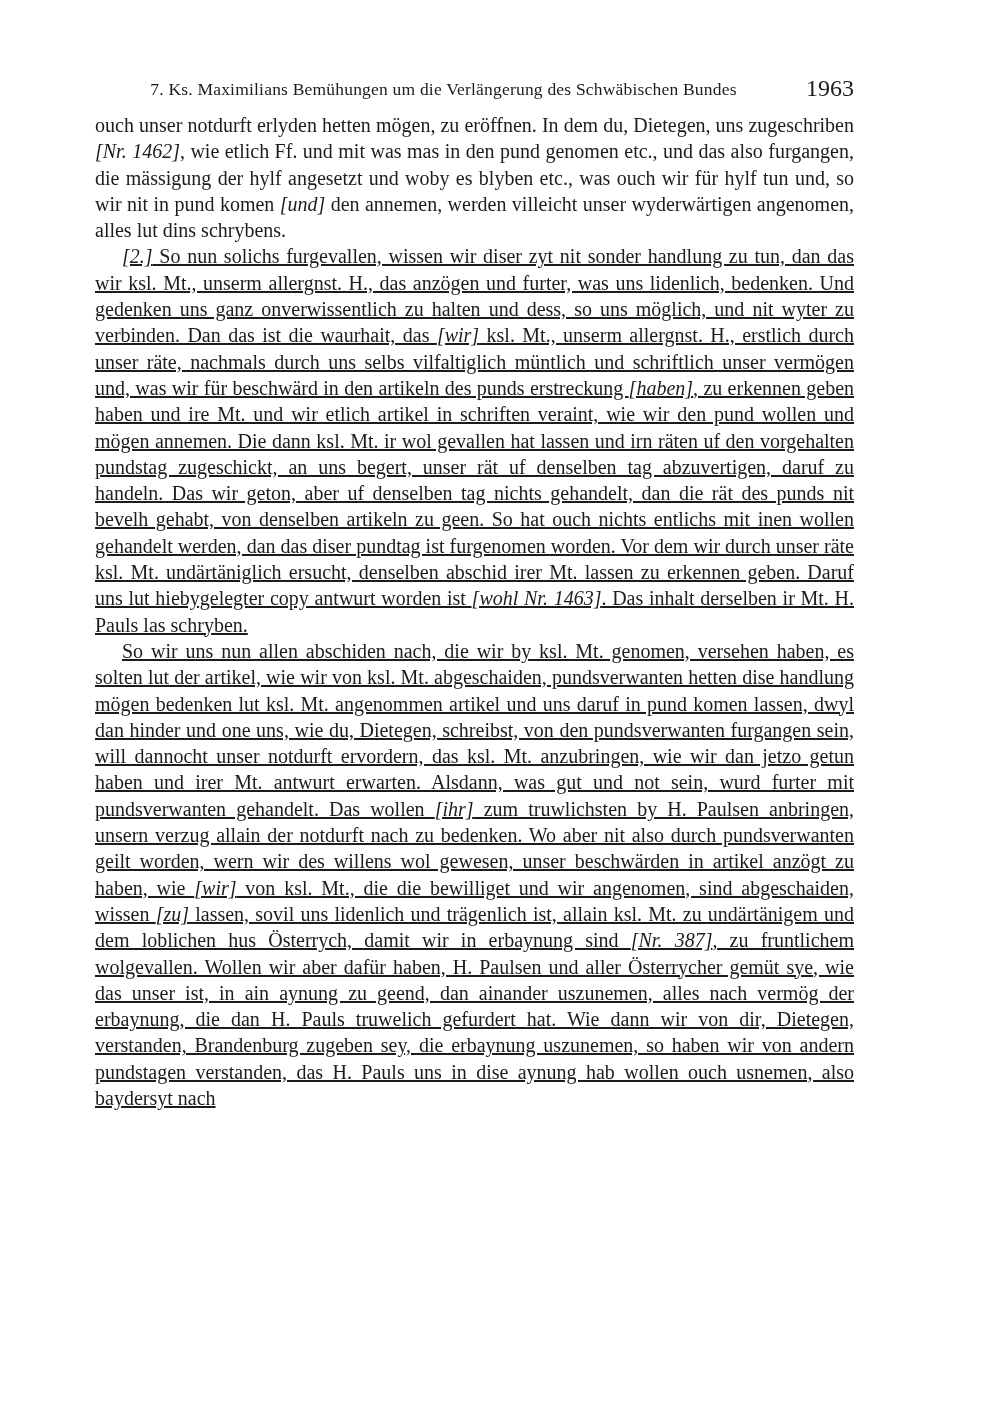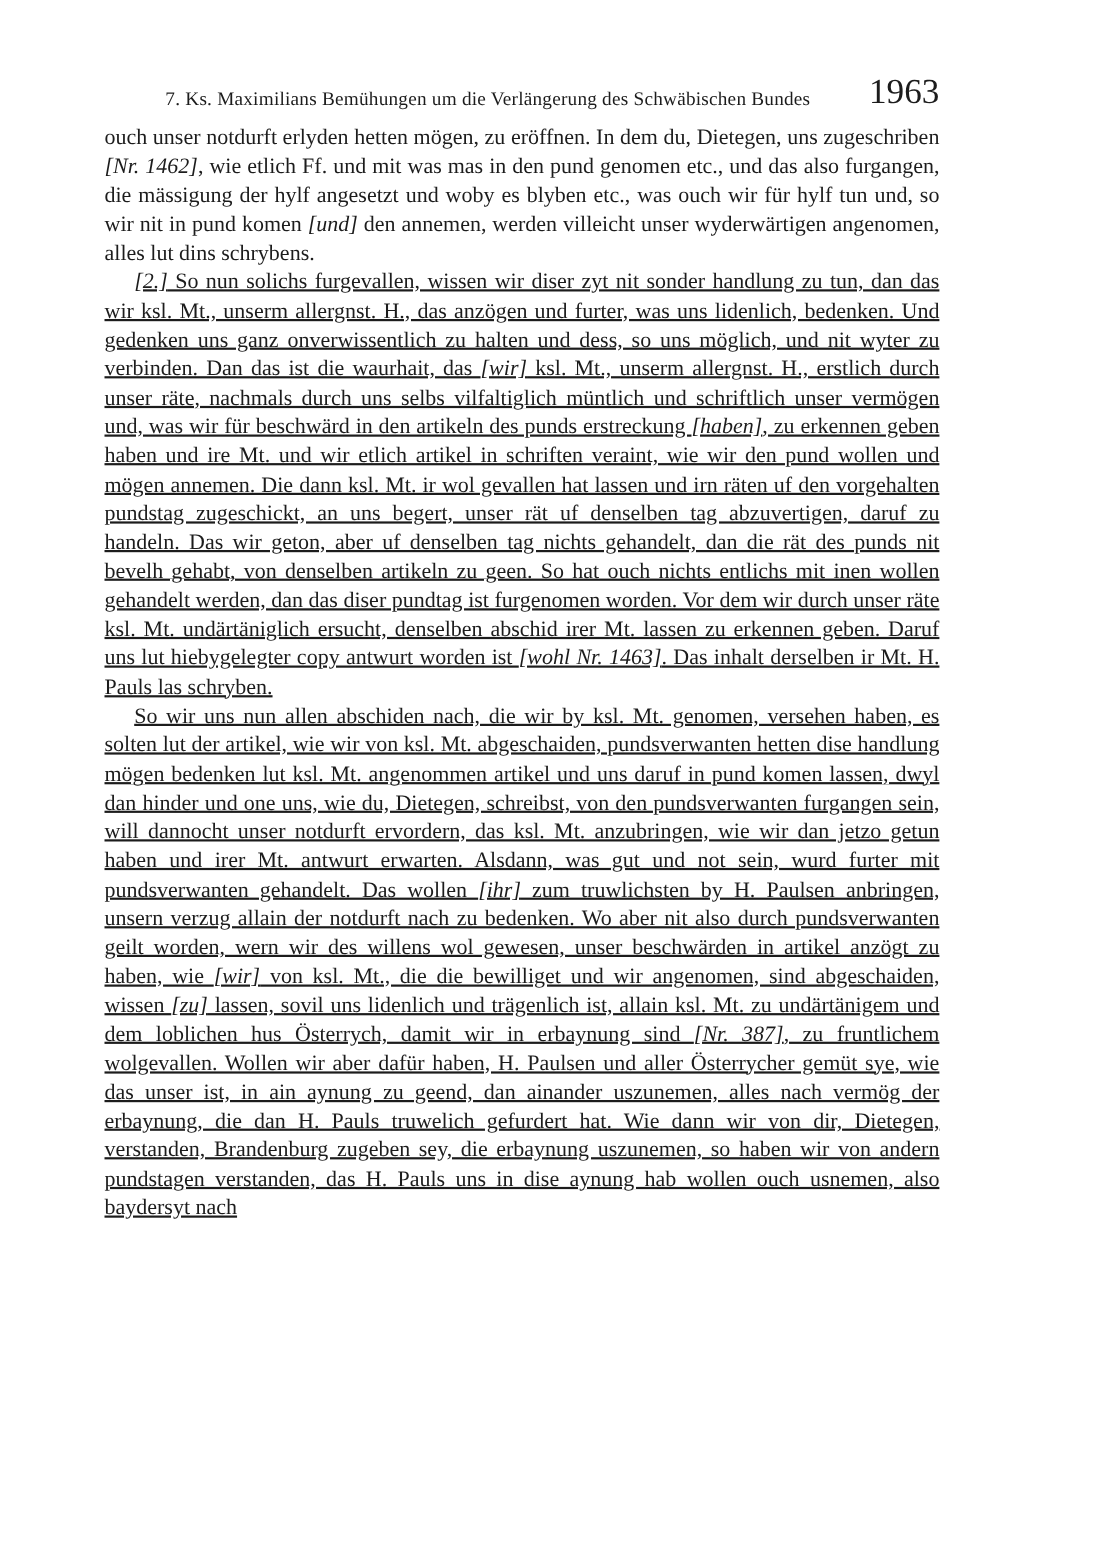--- a/index.html
+++ b/index.html
@@ -27,21 +27,21 @@
     right: 62px;
     bottom: 2px;
     text-align: center;
     font-size: 17.5px;
     letter-spacing: 0.2px;
   }
   .running-head-page {
     position: absolute;
     right: 0;
     bottom: 0;
-    font-size: 32px;
+    font-size: 24px;
   }
   .text-body {
     width: 100%;
     font-size: 20px;
     line-height: 26.3px;
     text-align: justify;
   }
   .para { margin: 0; }
   .para.indent { text-indent: 27px; text-decoration: underline; }
   .italic { font-style: italic; margin-top: 20px; }

